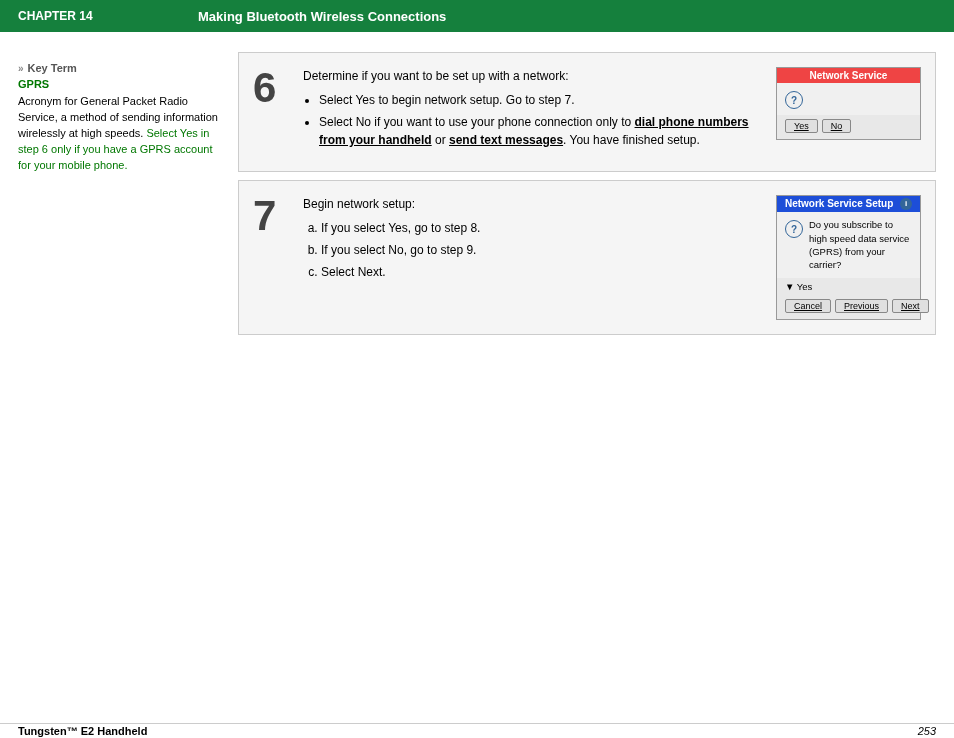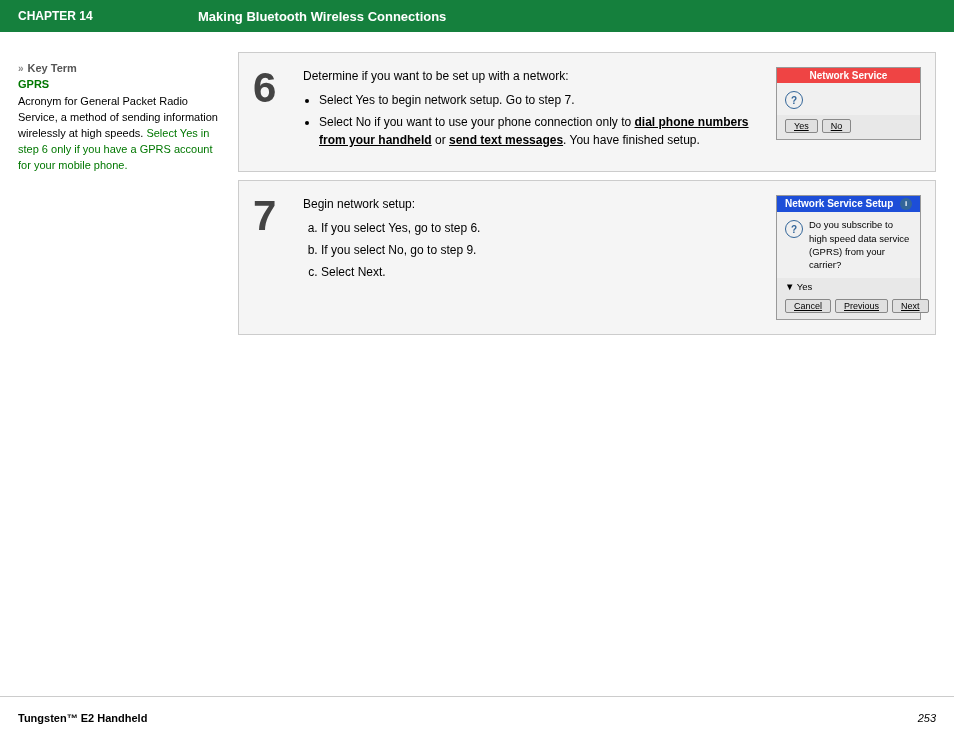--- a/index.html
+++ b/index.html
@@ -215,21 +215,21 @@
       margin-left: 4px;
       vertical-align: middle;
     }
 
     
     .footer {
       position: absolute;
       bottom: 0;
       left: 0;
       right: 0;
-      height: 42px;
+      height: 15px;
       border-top: 1px solid #ccc;
       display: flex;
       align-items: center;
       padding: 0 18px;
       justify-content: space-between;
     }
     .footer-brand { font-size: 11px; }
     .footer-brand span { font-weight: bold; }
     .footer-page { font-size: 11px; font-style: italic; }
   </style>
@@ -276,21 +276,21 @@
           <button class="dialog-btn">No</button>
         </div>
       </div>
     </div>
 
     <div class="step-card">
       <div class="step-number">7</div>
       <div class="step-body">
         <p>Begin network setup:</p>
         <ol>
-          <li>If you select Yes, go to step 6.</li>
+          <li>If you select Yes, go to step 8.</li>
           <li>If you select No, go to step 9.</li>
           <li>Select Next.</li>
         </ol>
       </div>
 
       <div class="dialog-box">
         <div class="dialog-titlebar blue">Network Service Setup <span class="dialog-info-icon">i</span></div>
         <div class="dialog-body">
           <div class="dialog-icon">?</div>
           <div class="dialog-text">Do you subscribe to high speed data service (GPRS) from your carrier?</div>

